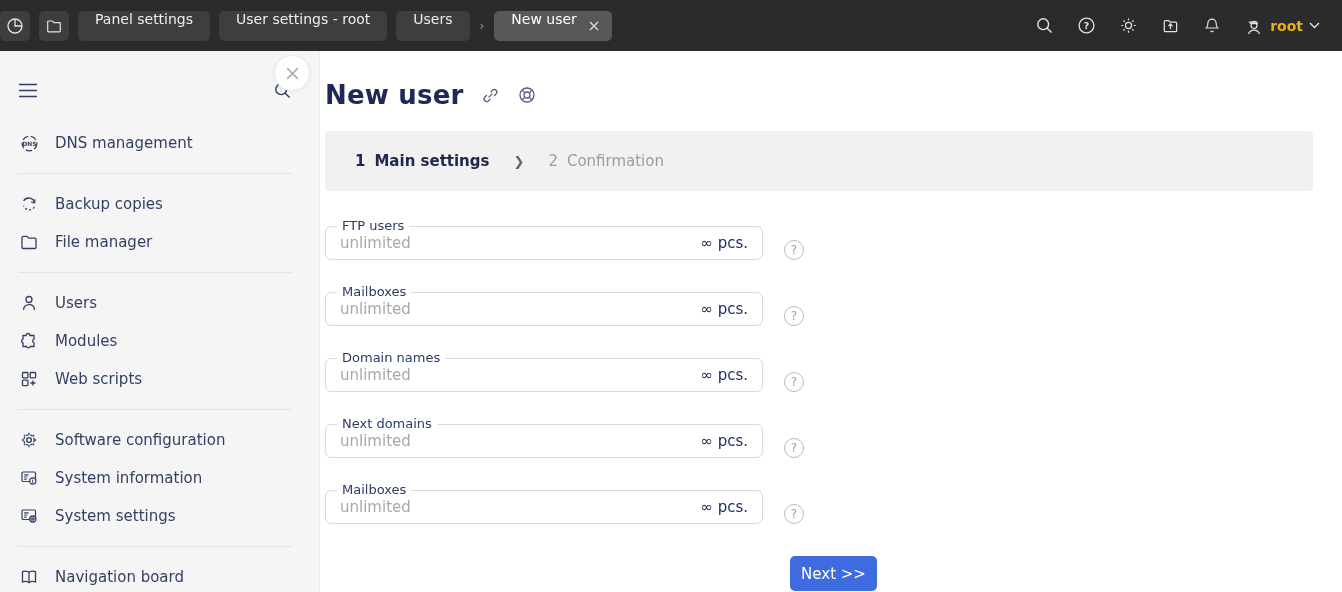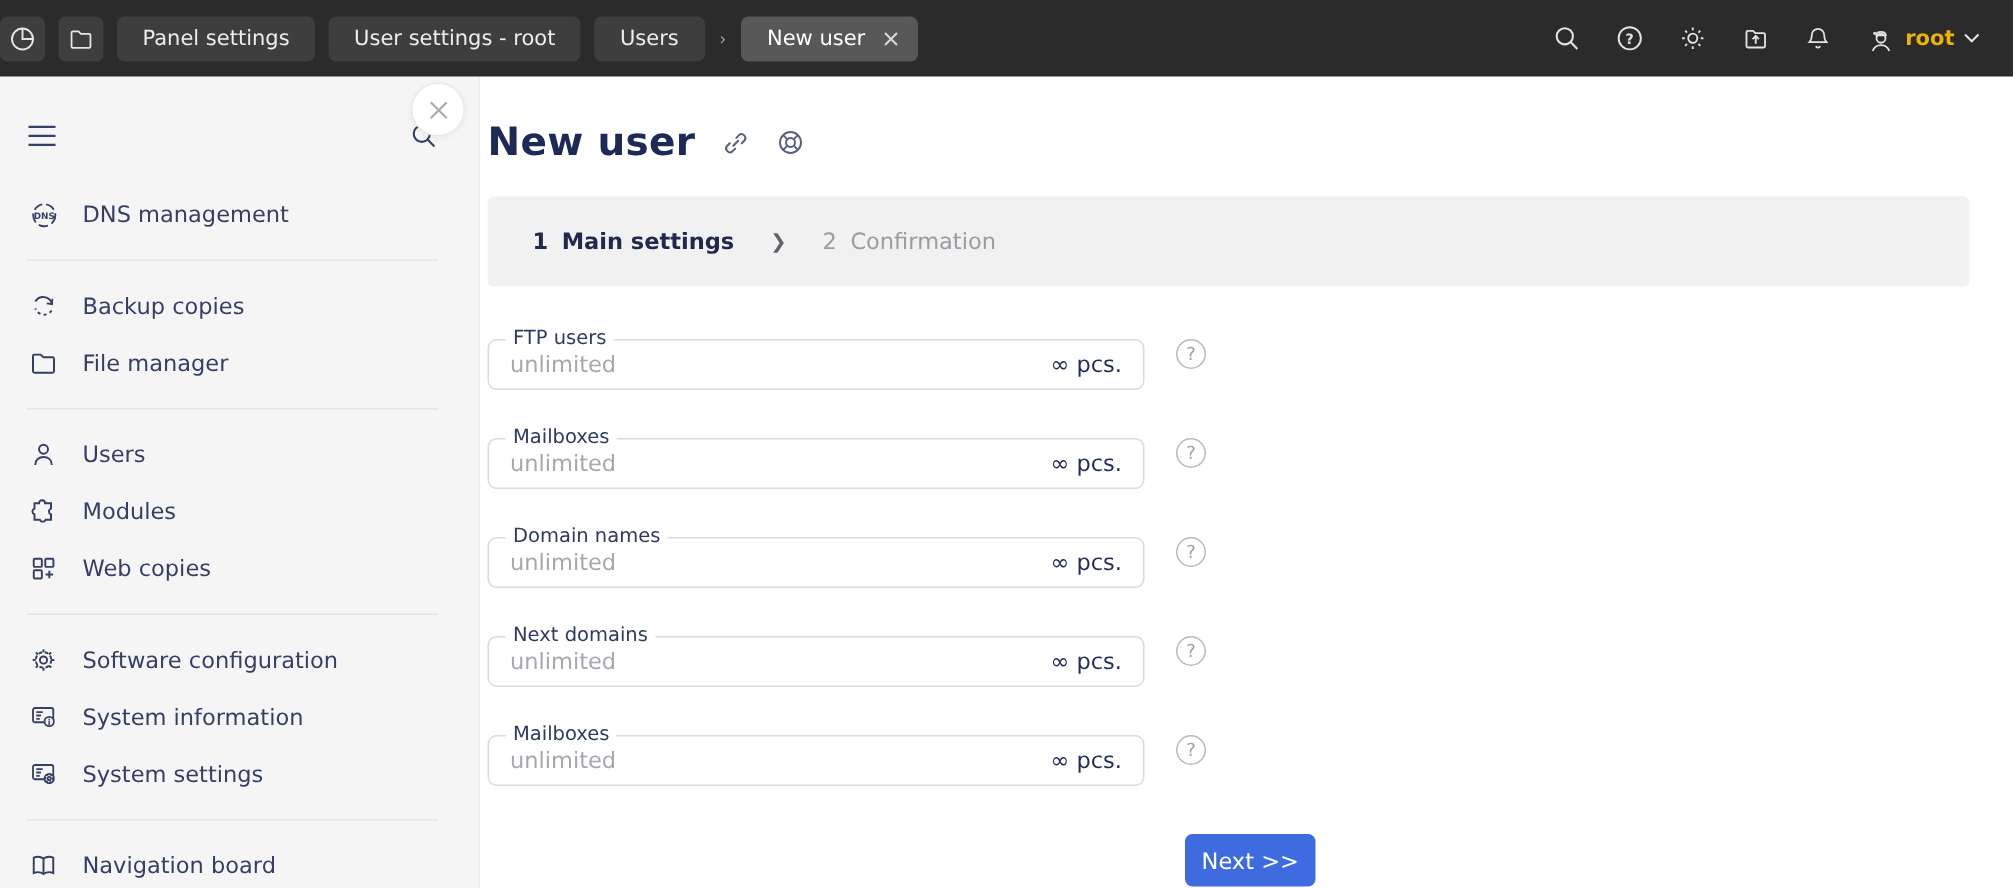--- a/index.html
+++ b/index.html
@@ -9,21 +9,21 @@
   
   .topbar { position:absolute; top:0; left:0; width:1342px; height:51px;
     background:#2b2b2b; display:flex; align-items:center; z-index:30; }
   .logo { display:flex; align-items:center; gap:7px; padding-left:16px; width:316px;
     cursor:pointer; }
   .logo-text { color:#f4f4f4; font-size:22px; font-weight:bold; letter-spacing:.3px; }
   .tabs { display:flex; align-items:center; gap:9px; }
   .icon-btn { width:30px; height:30px; background:#3e3e3e; border-radius:5px;
     display:flex; align-items:center; justify-content:center; color:#e6e6e6; cursor:pointer; }
   .tab { height:30px; background:#3e3e3e; border-radius:5px; color:#ededed;
-    font-size:14px; display:flex; align-items:center; padding:0 17px; cursor:pointer;
+    font-size:14px; display:flex; padding:0 17px; cursor:pointer;
     white-space:nowrap; }
   .tab.active { background:#585858; color:#fff; gap:11px; padding-right:12px; }
   .tab-x { display:flex; align-items:center; color:#d9d9d9; }
   .tab-sep { color:#9a9a9a; font-size:12px; margin:0 1px; }
   .topbar-right { margin-left:auto; display:flex; align-items:center; gap:23px;
     padding-right:22px; color:#e3e3e3; }
   .tb-icon { display:flex; align-items:center; cursor:pointer; }
   .user-chip { display:flex; align-items:center; gap:6px; cursor:pointer; }
   .user-name { color:#eab308; font-size:14px; font-weight:bold; }
 
@@ -51,21 +51,21 @@
   .title-icon { color:#565f7d; display:flex; align-items:center; cursor:pointer; }
 
   .steps { margin-top:20px; width:988px; height:60px; background:#f1f1f2;
     border-radius:4px; display:flex; align-items:center; padding-left:30px; font-size:15px; }
   .step { display:flex; gap:9px; align-items:center; cursor:pointer; }
   .step.active { color:#20294d; font-weight:bold; }
   .step.inactive { color:#9b9ba3; }
   .step-chevron { margin:0 24px; color:#62646c; font-size:13px; }
 
   .form { margin-top:35px; }
-  .field-row { display:flex; align-items:flex-start; margin-bottom:32px; }
+  .field-row { display:flex; align-items:flex-end; margin-bottom:32px; }
   .field-row:last-of-type { margin-bottom:0; }
   .field { position:relative; width:438px; height:34px; border:1px solid #d9d9de;
     border-radius:6px; display:flex; align-items:center; background:#fff; }
   .field-label { position:absolute; top:-9px; left:11px; background:#fff;
     padding:0 5px; font-size:13px; color:#2c3a64; }
   .field input { border:none; outline:none; flex:1; font-size:15px; color:#333;
     padding-left:14px; background:transparent; font-family:inherit; min-width:0; }
   .field input::placeholder { color:#a7a7af; }
   .suffix { font-size:15px; color:#232f5a; padding-right:14px; white-space:nowrap; }
   .help-dot { width:20px; height:20px; border-radius:50%; border:1px solid #b9b9c0;
@@ -244,21 +244,21 @@
 
     <div class="menu-item">
       <span class="mi-icon">
         <svg width="20" height="20" viewBox="0 0 20 20" fill="none" stroke="currentColor" stroke-width="1.3">
           <rect x="3.5" y="3.5" width="5.4" height="5.4" rx="0.8"></rect>
           <rect x="11.2" y="3.5" width="5.4" height="5.4" rx="0.8"></rect>
           <rect x="3.5" y="11.2" width="5.4" height="5.4" rx="0.8"></rect>
           <path d="M13.9 11.5 V16.5 M11.4 14 H16.4"></path>
         </svg>
       </span>
-      <span class="mi-label">Web copies</span>
+      <span class="mi-label">Web scripts</span>
     </div>
 
     <div class="menu-divider"></div>
 
     <div class="menu-item">
       <span class="mi-icon">
         <svg width="20" height="20" viewBox="0 0 20 20" fill="none" stroke="currentColor" stroke-width="1.3">
           <circle cx="10" cy="10" r="2.4"></circle>
           <circle cx="10" cy="10" r="5.2" stroke-dasharray="2.5 1.7"></circle>
           <path d="M10 2.8 V4.8 M10 15.2 V17.2 M2.8 10 H4.8 M15.2 10 H17.2 M4.9 4.9 L6.3 6.3 M13.7 13.7 L15.1 15.1 M15.1 4.9 L13.7 6.3 M6.3 13.7 L4.9 15.1"></path>

